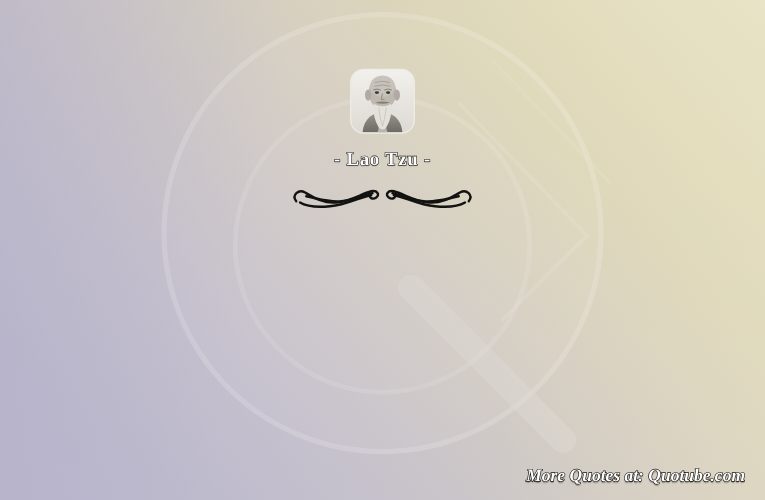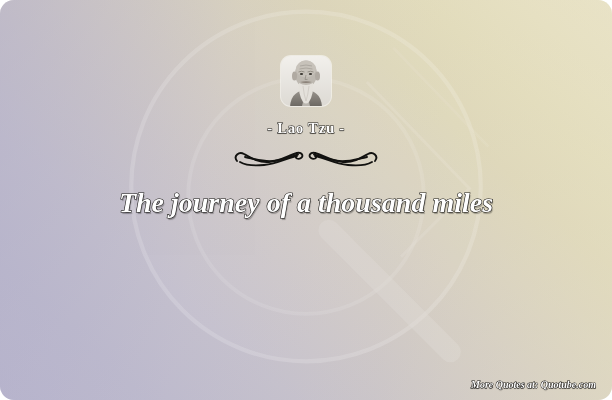--- a/index.html
+++ b/index.html
@@ -19,21 +19,20 @@
         #b9b6ce 0%,
         #bcb9cd 14%,
         #c3bfcd 28%,
         #cbc5c8 41%,
         #d2cbc4 52%,
         #d8d1bf 62%,
         #ddd6b9 72%,
         #e2dcbc 82%,
         #e6e0c2 91%,
         #e9e3c8 100%);
-    border-radius: 14px;
   }
 
   
   #wash {
     position: absolute;
     inset: 0;
     background:
       linear-gradient(100deg, rgba(175,172,200,0.42) 0%, rgba(200,195,205,0.10) 35%,
                       rgba(225,218,190,0.12) 65%, rgba(232,226,196,0.40) 100%);
     pointer-events: none;
@@ -107,21 +106,21 @@
     paint-order: stroke fill;
     text-shadow: 1px 2px 1px rgba(0,0,0,0.30);
   }
   .quote .line { display: block; }
 
   
   .footer {
     position: absolute;
     right: 16px;
     bottom: 10px;
-    font-size: 10px;
+    font-size: 14px;
     font-weight: bold;
     font-style: italic;
     color: #ffffff;
     -webkit-text-stroke: 1px #100f0c;
     paint-order: stroke fill;
     text-shadow: 0 1px 1px rgba(0,0,0,0.35);
     white-space: nowrap;
   }
 </style>
 </head>
@@ -205,20 +204,19 @@
 
           <path d="M144 16 C148 11 142 6 137 9 C130 13 122 18 112 17 C100 16 92 10 84 8"></path>
           <path d="M141 17 C136 20 127 21 117 20 C104 19 94 13 84 11"></path>
           <path d="M136 12 C126 14 118 17 108 16 C97 15 90 11 83 9.5"></path>
           <path d="M84 8 C79 7 77 11 80 13 C83 15 86 13 85 11"></path>
         </g>
       </svg>
     </div>
 
     <div class="quote">
-      <span class="line">The journey of a thousand miles</span>
     </div>
 
   </div>
 
   <div class="footer">More Quotes at: Quotube.com</div>
 
 </div>
 
 </body></html>

